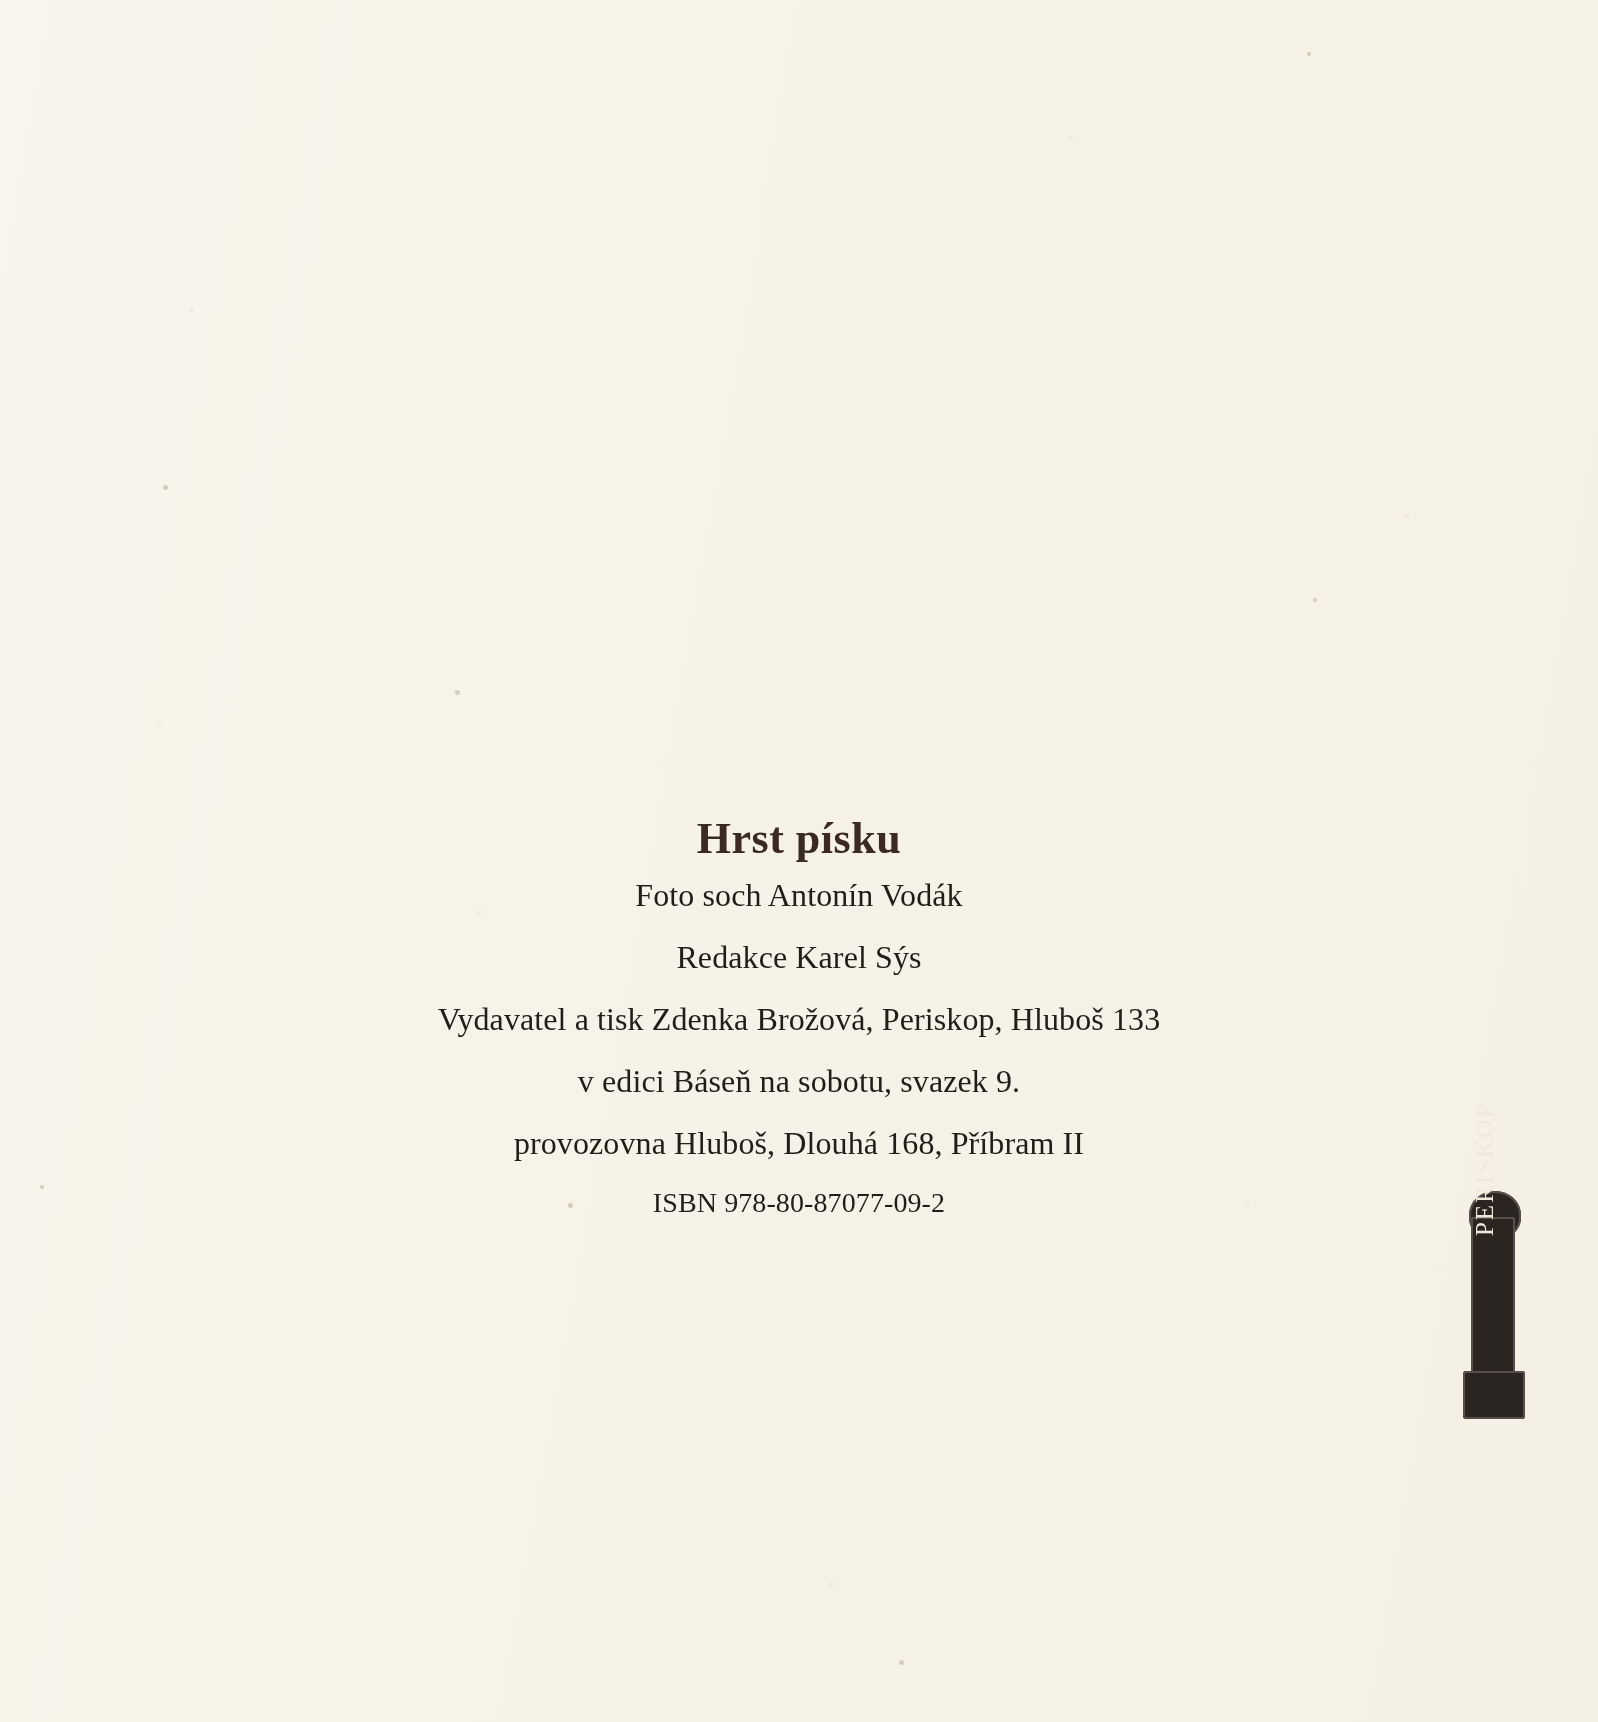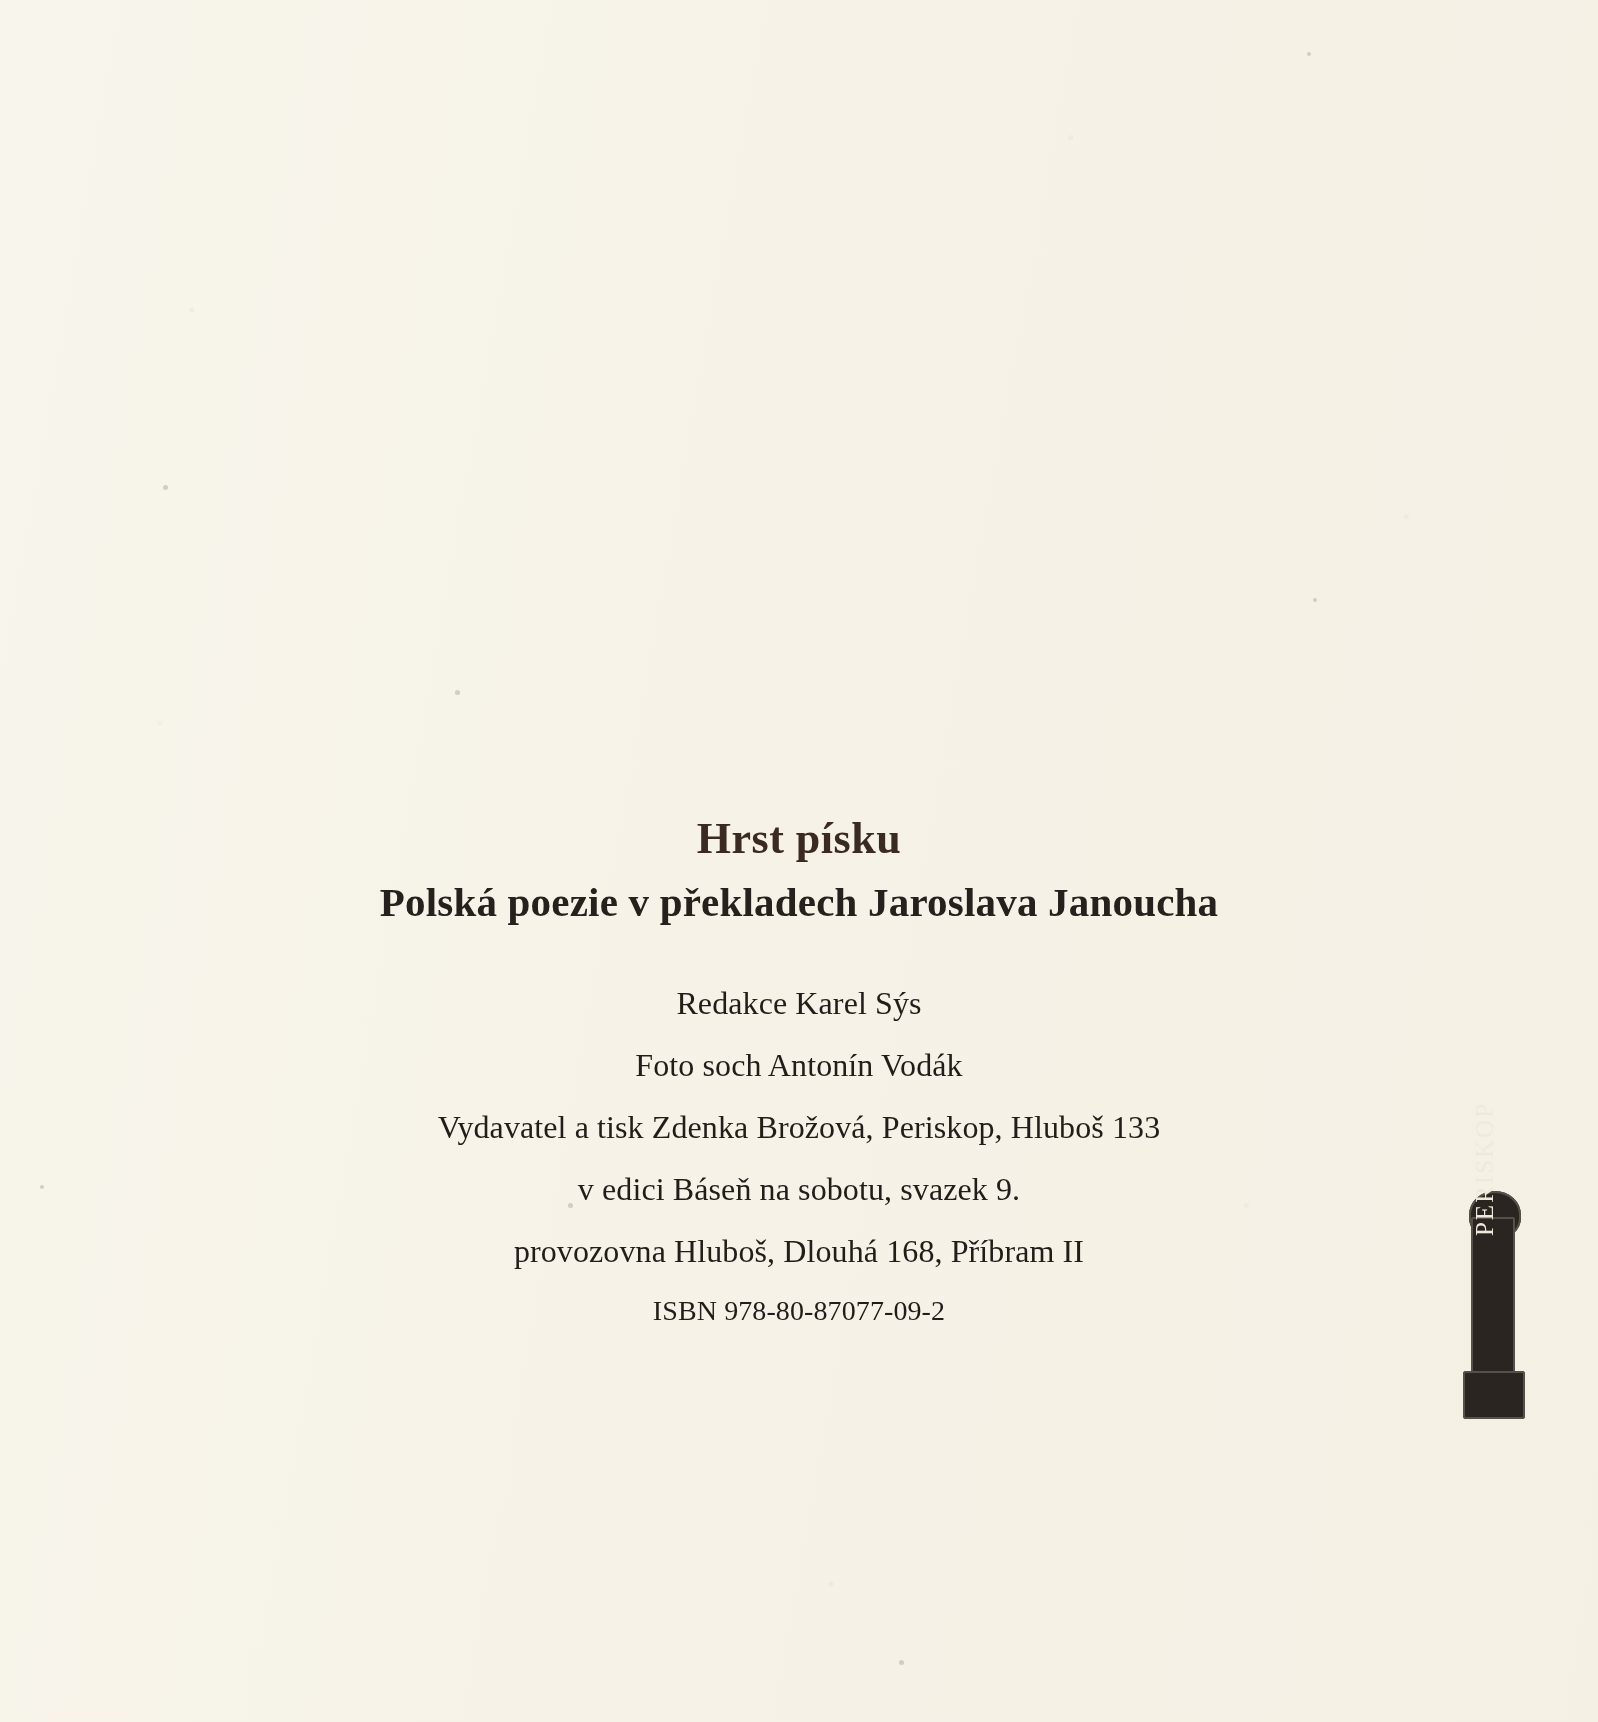--- a/index.html
+++ b/index.html
@@ -153,25 +153,24 @@
   <span class="speck" style="left:163px; top:485px; width:5px; height:5px;"></span>
   <span class="speck" style="left:1307px; top:52px; width:4px; height:4px;"></span>
   <span class="speck" style="left:1313px; top:598px; width:4px; height:4px;"></span>
   <span class="speck" style="left:455px; top:690px; width:5px; height:5px;"></span>
   <span class="speck" style="left:568px; top:1203px; width:5px; height:5px;"></span>
   <span class="speck" style="left:899px; top:1660px; width:5px; height:5px;"></span>
   <span class="speck" style="left:40px; top:1185px; width:4px; height:4px;"></span>
 
   <div class="colophon">
     <h1 class="title">Hrst písku</h1>
-    <h2 class="subtitle">Polská poezie v překladech Jaroslava Janoucha</h2>
 
     <div class="credits">
+      <p class="line">Foto soch Antonín Vodák</p>
       <p class="line">Redakce Karel Sýs</p>
-      <p class="line">Foto soch Antonín Vodák</p>
       <p class="line">Vydavatel a tisk Zdenka Brožová, Periskop, Hluboš 133</p>
       <p class="line">v edici Báseň na sobotu, svazek 9.</p>
       <p class="line">provozovna Hluboš, Dlouhá 168, Příbram II</p>
       <p class="line isbn">ISBN 978-80-87077-09-2</p>
     </div>
   </div>
 
   <div class="stamp">
     <div class="stamp-head"></div>
     <div class="stamp-body"></div>

